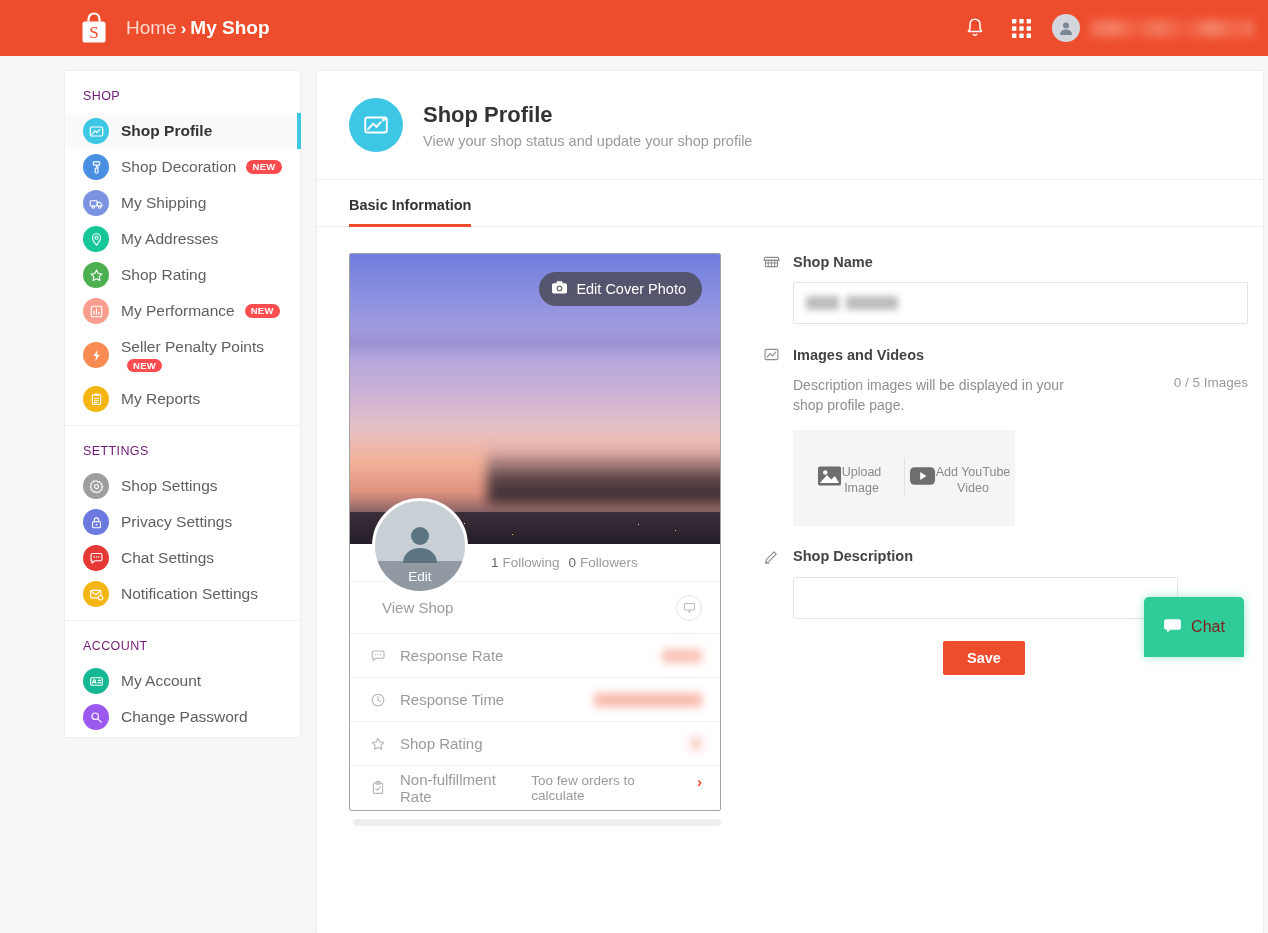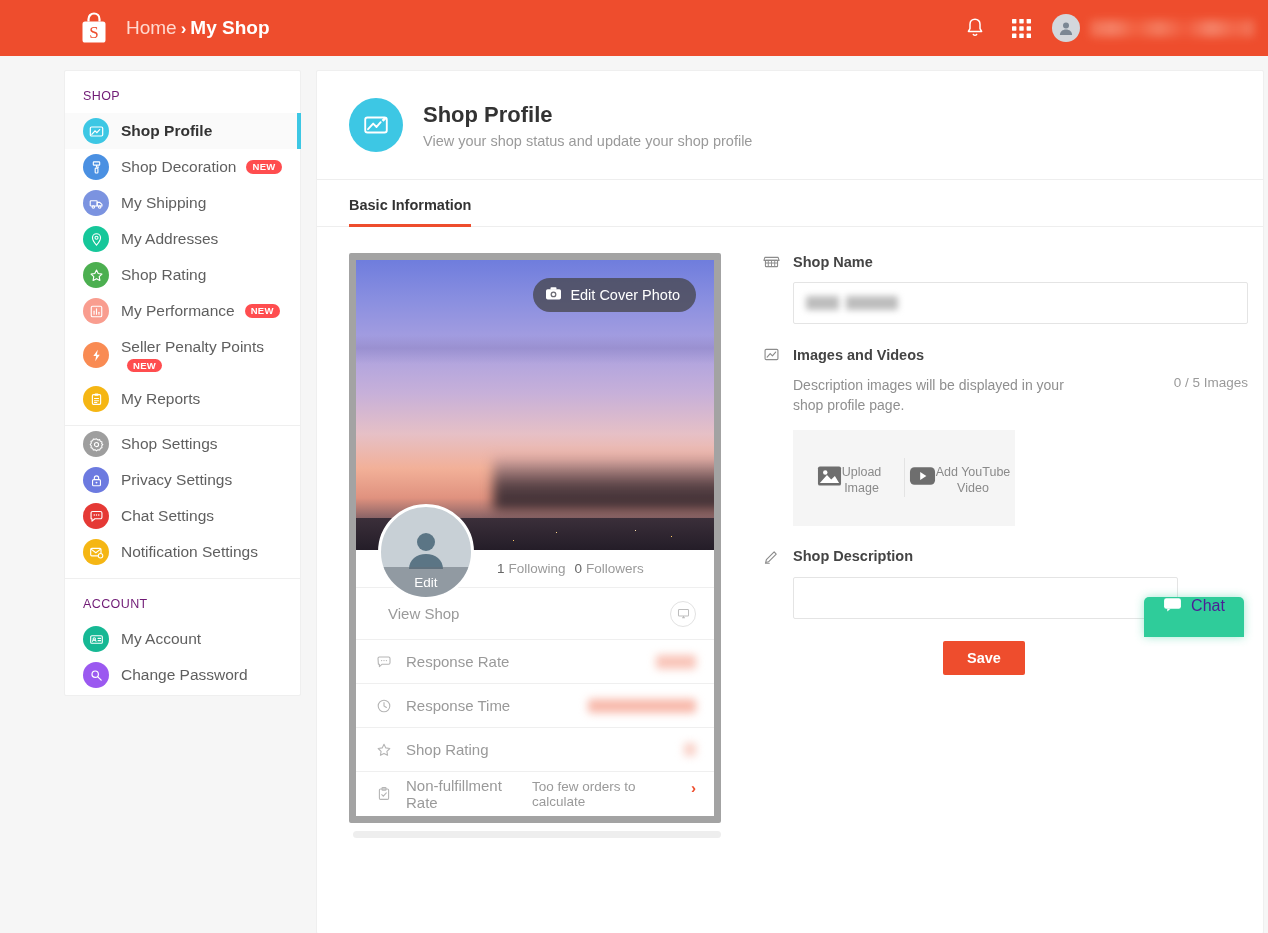--- a/index.html
+++ b/index.html
@@ -113,21 +113,21 @@
     padding-bottom: 11px; border-bottom: 3px solid #ee4d2d; cursor: pointer;
   }
   .tabs-rule { height: 1px; background: #eeeeee; margin-top: -1px; }
 
   .content { display: flex; padding: 26px 0 0 32px; }
 
   
   .profile-wrap { width: 372px; flex: 0 0 372px; }
   .profile-card {
     width: 372px; background: #fff;
-    border: 7px solid #a3a3a3; border-radius: 2px; overflow: hidden;
+    border: 1px solid #a3a3a3; border-radius: 2px; overflow: hidden;
     position: relative;
   }
   .cover {
     height: 290px; position: relative;
     background:
       linear-gradient(180deg,
         #6f7ddd 0%,
         #8a8fe0 14%,
         #a9a0e0 30%,
         #c7b0d9 46%,
@@ -254,24 +254,24 @@
   .save-wrap { margin-left: 32px; margin-top: 22px; display:flex; }
   .save-btn {
     background: #ee4d2d; color: #fff; font-size: 14.5px; font-weight: bold;
     border: none; border-radius: 2px; padding: 9px 24px; cursor: pointer;
     margin-left: 150px;
   }
 
   
   .chat-fab {
     position: absolute; right: 24px; top: 541px;
-    background: #2fcc9a; color: #4c1d95;
+    background: #2fcc9a; color: #7f1d1d;
     border-radius: 5px 5px 0 0;
-    width: 100px; height: 40px;
-    display: flex; justify-content: center; gap: 9px;
+    width: 100px; height: 60px;
+    display: flex; align-items: center; justify-content: center; gap: 9px;
     font-size: 16px; cursor: pointer;
     box-shadow: 0 0 10px rgba(47,204,154,.45);
   }
 </style>
 </head>
 <body>
 
 <div class="topbar">
   <div class="brand-logo">
     <svg width="30" height="32" viewBox="0 0 30 32">
@@ -448,20 +448,21 @@
             <span class="si-line">
               <span class="si-label">My Reports</span>
             </span>
           </span>
       </div>
     </div>
 
     <div class="side-divider"></div>
 
     <div class="side-group">
+      <div class="group-title">SETTINGS</div>
 
       <div class="side-item">
         <span class="si-icon" style="background:#9e9e9e">
           <svg width="15" height="15" viewBox="0 0 16 16">
               <circle cx="8" cy="8" r="2.2" fill="none" stroke="#fff" stroke-width="1.2"></circle>
               <path d="M8 1.9l1.5 1.3 1.9-.4.7 1.8 1.8.7-.4 1.9L14.8 8l-1.3 1.5.4 1.9-1.8.7-.7 1.8-1.9-.4L8 14.8l-1.5-1.3-1.9.4-.7-1.8-1.8-.7.4-1.9L1.2 8l1.3-1.5-.4-1.9 1.8-.7.7-1.8 1.9.4z" fill="none" stroke="#fff" stroke-width="1.1" stroke-linejoin="round"></path>
             </svg>
         </span>
         <span class="si-body">
             <span class="si-line">

